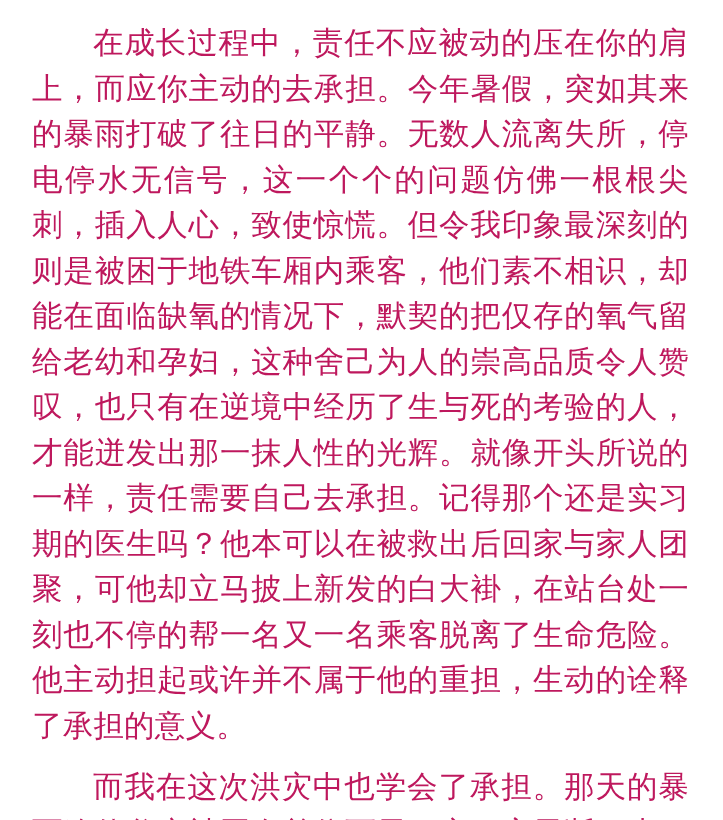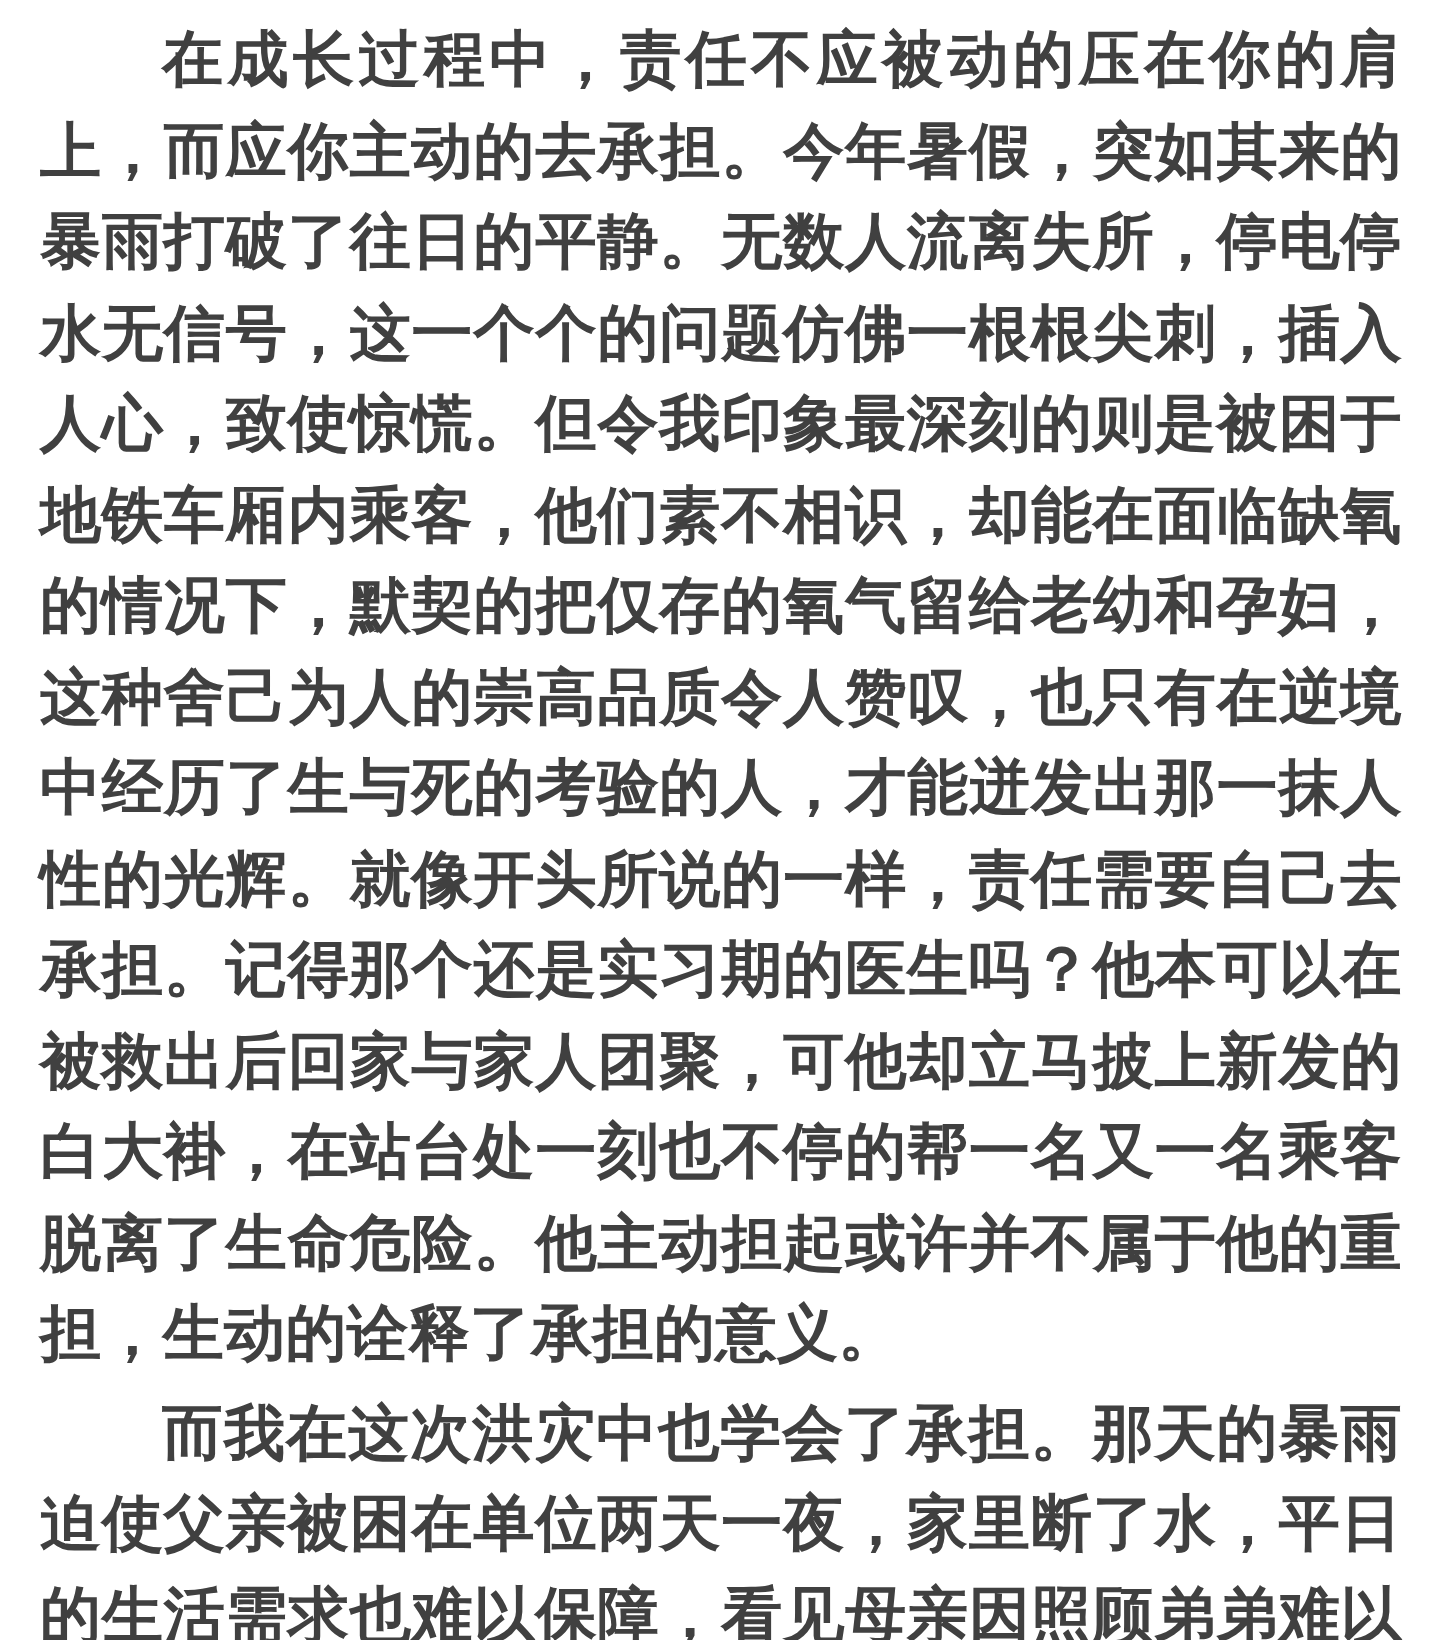--- a/index.html
+++ b/index.html
@@ -16,30 +16,30 @@
   #document-page {
     width: 723px;
     height: 820px;
     box-sizing: border-box;
     padding: 4px 18px 0 16px;
     background: #ffffff;
     color: #1b1b1b;
     overflow: hidden;
   }
   .para {
-    margin: 4px;
+    margin: 16px;
     font-size: 30.5px;
     line-height: 45.5px;
     letter-spacing: 0.2px;
     text-align: justify;
     text-justify: inter-character;
     word-break: break-all;
     text-indent: 2em;
-    color: #404040;
-    font-weight: 700;
+    color: #be185d;
+    font-weight: 400;
   }
   .para + .para {
     margin-top: 0;
   }
 </style>
 </head>
 <body>
 
 <div id="document-page">
   <p class="para">在成长过程中，责任不应被动的压在你的肩上，而应你主动的去承担。今年暑假，突如其来的暴雨打破了往日的平静。无数人流离失所，停电停水无信号，这一个个的问题仿佛一根根尖刺，插入人心，致使惊慌。但令我印象最深刻的则是被困于地铁车厢内乘客，他们素不相识，却能在面临缺氧的情况下，默契的把仅存的氧气留给老幼和孕妇，这种舍己为人的崇高品质令人赞叹，也只有在逆境中经历了生与死的考验的人，才能迸发出那一抹人性的光辉。就像开头所说的一样，责任需要自己去承担。记得那个还是实习期的医生吗？他本可以在被救出后回家与家人团聚，可他却立马披上新发的白大褂，在站台处一刻也不停的帮一名又一名乘客脱离了生命危险。他主动担起或许并不属于他的重担，生动的诠释了承担的意义。</p>

